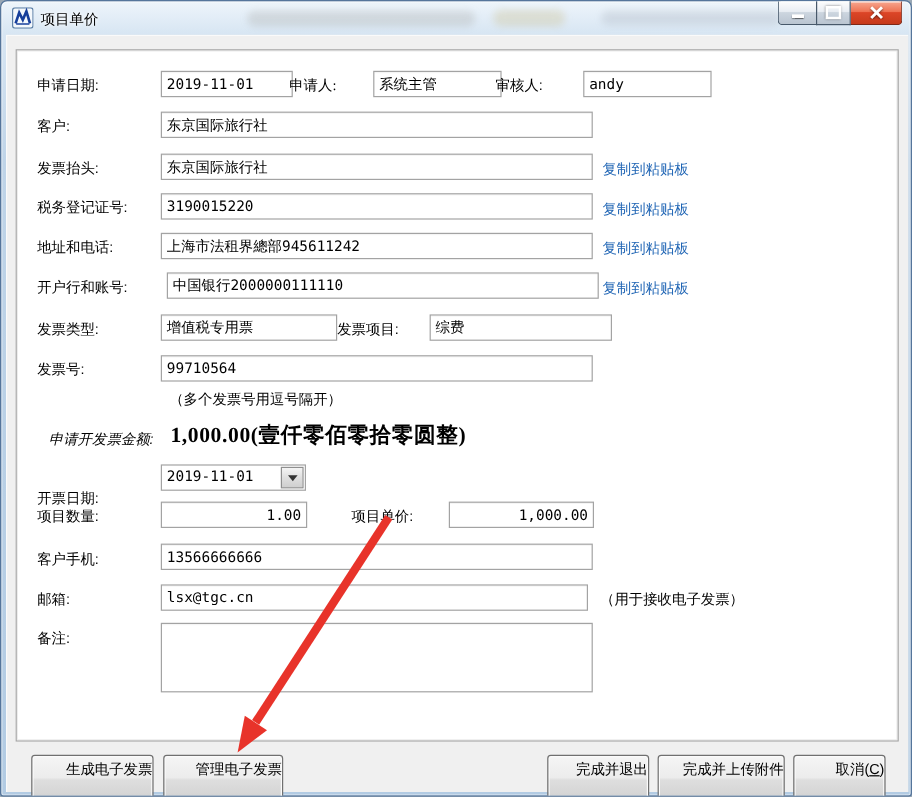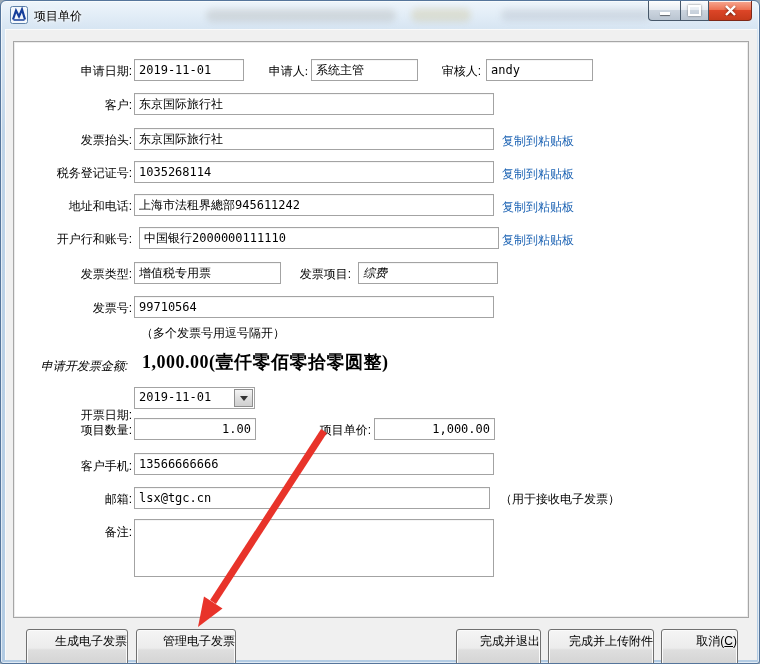--- a/index.html
+++ b/index.html
@@ -25,21 +25,21 @@
     background:linear-gradient(180deg,#f7a992,#ee7354 45%,#dc4527 50%,#c63а1b);
     background:linear-gradient(180deg,#f7a992,#ee7354 45%,#dc4527 50%,#c63a1b);}
   .glyph-min{width:10px;height:3px;background:#fff;box-shadow:0 1px 1px rgba(0,0,0,.5);margin-top:5px;}
   .glyph-max{width:9px;height:7px;border:2px solid #fff;box-shadow:0 0 2px rgba(0,0,0,.5);}
   
   .client{position:absolute;left:4px;top:28px;width:752px;height:631px;background:#f0f0f0;
     box-shadow:inset 1px 1px 0 #fafafa;}
   .panel{position:absolute;left:12px;top:40px;width:736px;height:577px;background:#fff;
     border:1px solid #a6a6a6;box-sizing:border-box;box-shadow:inset 0 0 0 1px #ececec;}
   
-  .lbl{position:absolute;font-size:12px;color:#000;text-align:right;white-space:nowrap;}
+  .lbl{position:absolute;font-size:12px;color:#000;text-align:left;white-space:nowrap;}
   .inp{position:absolute;box-sizing:border-box;height:22px;background:#fff;border:1px solid #a3a3a3;
     font-family:"DejaVu Sans Mono","Liberation Sans",sans-serif;font-size:12px;line-height:18px;
     padding:1px 4px;color:#000;overflow:hidden;white-space:nowrap;box-shadow:inset 0 1px 0 rgba(0,0,0,.04);}
   .num{text-align:right;}
   .hint{position:absolute;font-size:12px;color:#000;white-space:nowrap;}
   .link{position:absolute;font-size:12px;color:#1e64b4;cursor:pointer;white-space:nowrap;}
   .amount-label{position:absolute;left:0;top:357px;width:127px;text-align:right;font-size:12px;font-style:italic;}
   .amount-value{position:absolute;left:141px;top:349px;font-size:18px;font-weight:bold;
     font-family:"Liberation Serif","DejaVu Serif",serif;letter-spacing:0.5px;}
   .combo{position:absolute;left:133px;top:386px;width:121px;height:22px;box-sizing:border-box;
@@ -99,35 +99,35 @@
   <div class="inp" style="left:485px;top:58px;width:107px;">andy</div>
 
   <div class="lbl" style="left:30px;top:96px;width:101px;">客户:</div>
   <div class="inp" style="left:133px;top:92px;width:360px;">东京国际旅行社</div>
 
   <div class="lbl" style="left:30px;top:131px;width:101px;">发票抬头:</div>
   <div class="inp" style="left:133px;top:127px;width:360px;">东京国际旅行社</div>
   <div class="link" style="left:501px;top:132px;">复制到粘贴板</div>
 
   <div class="lbl" style="left:30px;top:164px;width:101px;">税务登记证号:</div>
-  <div class="inp" style="left:133px;top:160px;width:360px;">1035268114</div>
+  <div class="inp" style="left:133px;top:160px;width:360px;">3190015220</div>
   <div class="link" style="left:501px;top:165px;">复制到粘贴板</div>
 
   <div class="lbl" style="left:30px;top:197px;width:101px;">地址和电话:</div>
   <div class="inp" style="left:133px;top:193px;width:360px;">上海市法租界總部945611242</div>
   <div class="link" style="left:501px;top:198px;">复制到粘贴板</div>
 
   <div class="lbl" style="left:30px;top:230px;width:101px;">开户行和账号:</div>
   <div class="inp" style="left:138px;top:226px;width:360px;">中国银行2000000111110</div>
   <div class="link" style="left:501px;top:231px;">复制到粘贴板</div>
 
   <div class="lbl" style="left:30px;top:265px;width:101px;">发票类型:</div>
   <div class="inp" style="left:133px;top:261px;width:147px;">增值税专用票</div>
   <div class="lbl" style="left:280px;top:265px;width:70px;">发票项目:</div>
-  <div class="inp" style="left:357px;top:261px;width:140px;font-style:italic;">综费</div>
+  <div class="inp" style="left:357px;top:261px;width:152px;">综费</div>
 
   <div class="lbl" style="left:30px;top:299px;width:101px;">发票号:</div>
   <div class="inp" style="left:133px;top:295px;width:360px;">99710564</div>
   <div class="hint" style="left:140px;top:324px;">（多个发票号用逗号隔开）</div>
 
   <div class="amount-label">申请开发票金额:</div>
   <div class="amount-value">1,000.00(壹仟零佰零拾零圆整)</div>
 
   <div class="lbl" style="left:30px;top:390px;width:101px;margin-top:16px;">开票日期:</div>
   <div class="combo">

